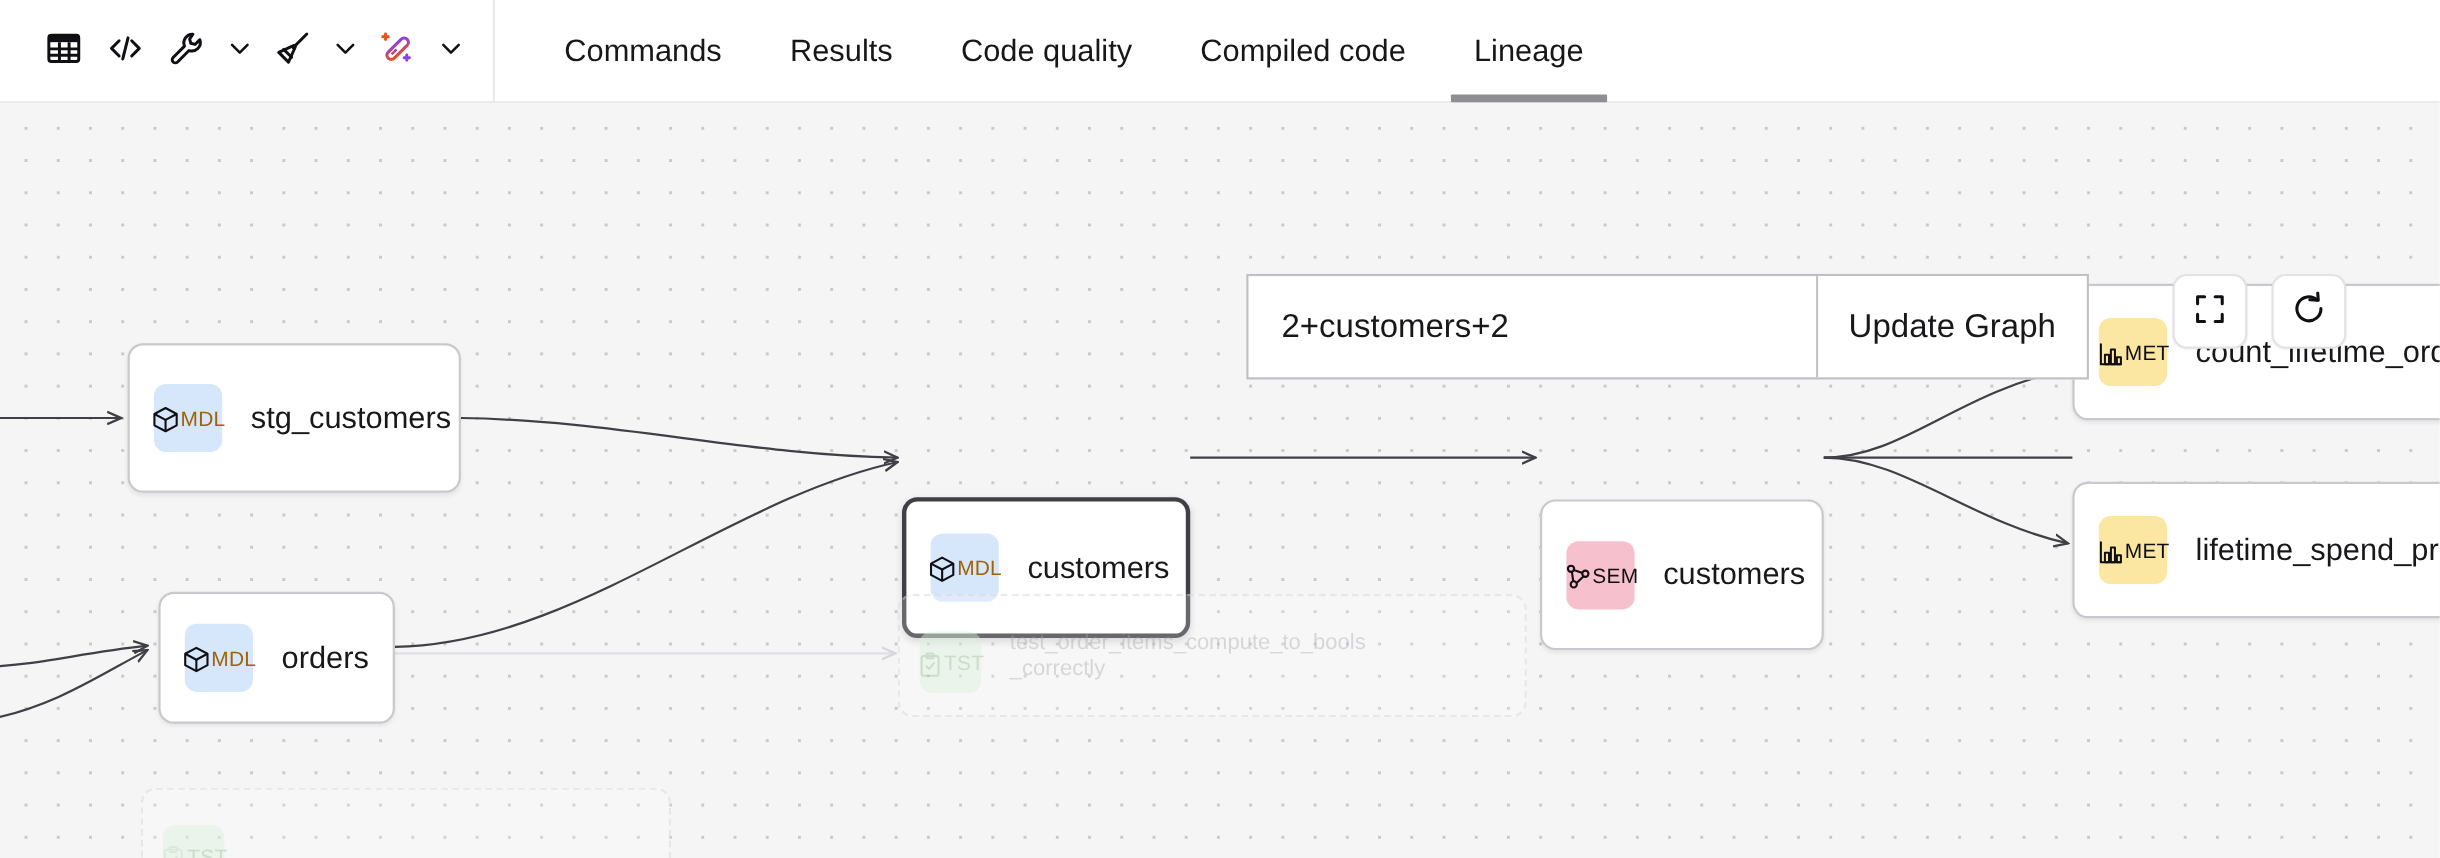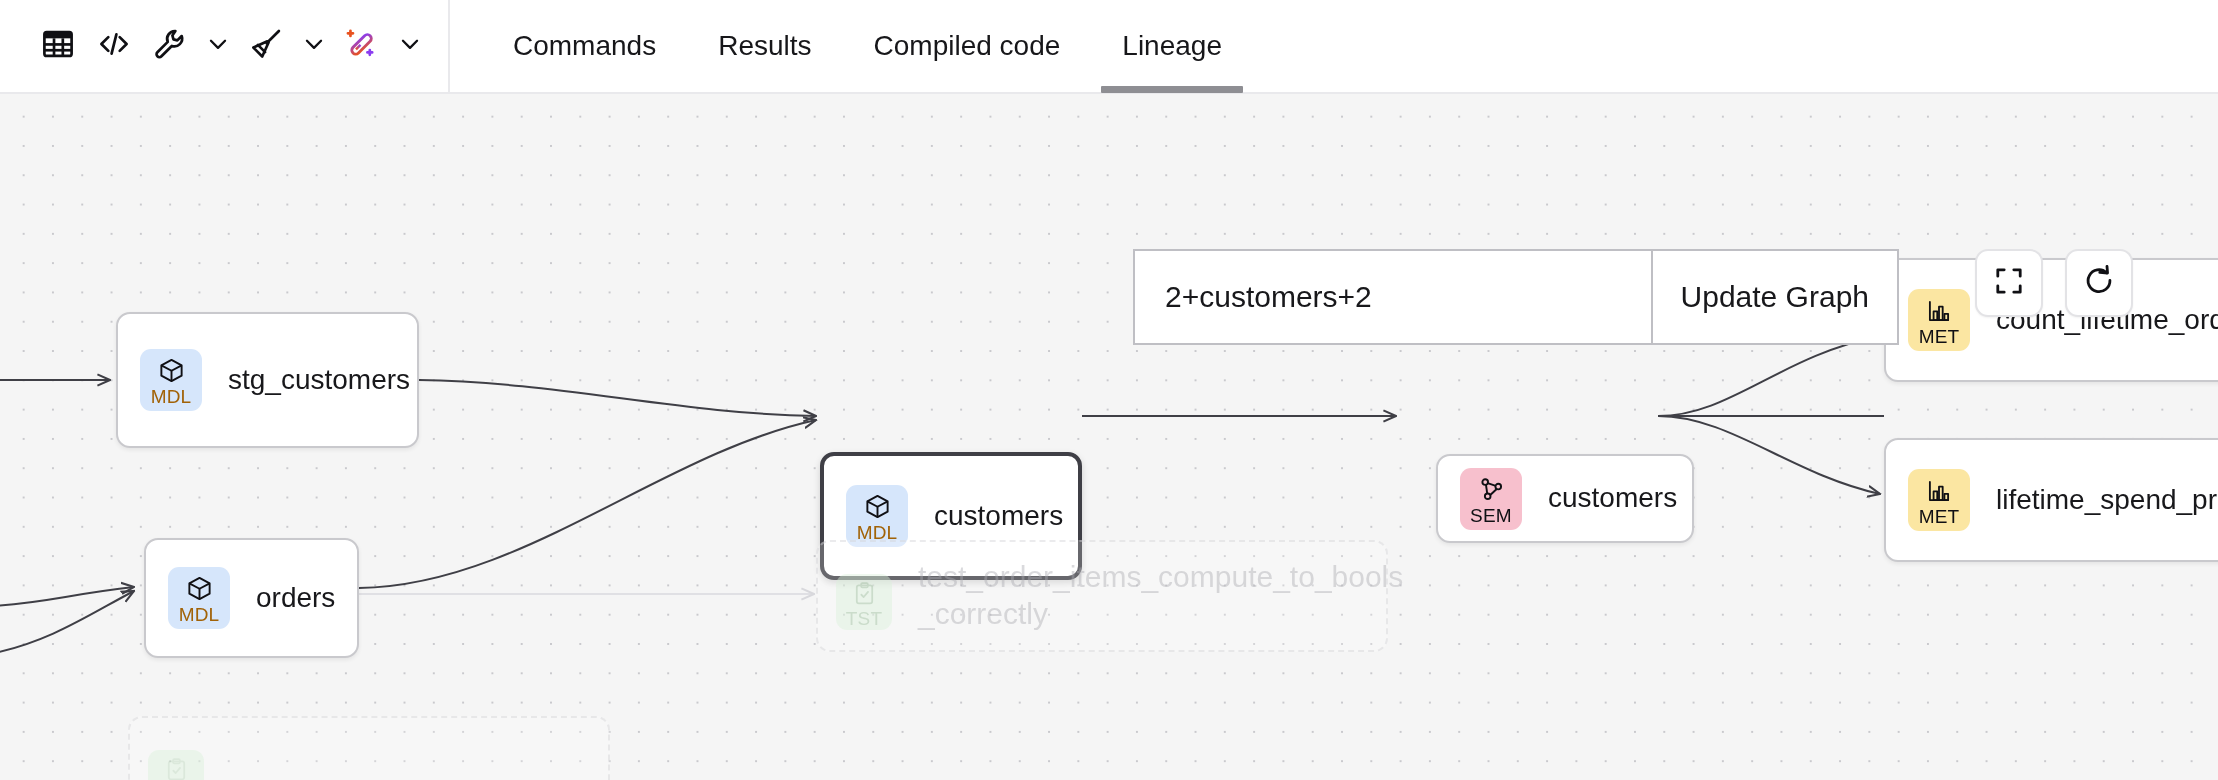--- a/index.html
+++ b/index.html
@@ -86,21 +86,21 @@
   .node.dim {
     background: rgba(255,255,255,0.38);
     border: 2px dashed #dcdcdf;
     box-shadow: none;
     opacity: 0.55;
   }
   .badge {
     flex: 0 0 auto;
     width: 62px; height: 62px;
     border-radius: 11px;
-    display: flex; flex-direction: column;
+    display: flex; 
     align-items: center; justify-content: center;
     margin-left: 22px;
   }
   .badge .glyph { height: 30px; display: flex; align-items: flex-end; }
   .badge .code {
     font-size: 19px; font-weight: 500; line-height: 1;
     margin-top: 3px; letter-spacing: 0.2px;
   }
   .badge-mdl { background: #d6e6fb; color: #a16207; }
   .badge-sem { background: #f7c0cd; color: #101014; }
@@ -247,20 +247,23 @@
     <div class="divider-v"></div>
 
     <div class="tabs">
       <div class="tab">
         <span>Commands</span>
       </div>
       <div class="tab">
         <span>Results</span>
       </div>
       <div class="tab">
+        <span>Code quality</span>
+      </div>
+      <div class="tab">
         <span>Compiled code</span>
       </div>
       <div class="tab active">
         <span>Lineage</span>
       </div>
     </div>
   </div>
 
   <div class="canvas">
 
@@ -338,25 +341,25 @@
       <div class="badge badge-tst" style="margin-left:18px; width:56px; height:56px;">
         <span class="glyph">
           <svg width="25" height="25" viewBox="0 0 24 24" fill="none" stroke="#a9c9a9" stroke-width="1.7" stroke-linecap="round" stroke-linejoin="round">
             <rect x="4.6" y="4.2" width="14.8" height="17.2" rx="2"></rect>
             <rect x="8.8" y="2.0" width="6.4" height="4.2" rx="1.2"></rect>
             <polyline points="9.0,13.2 11.2,15.4 15.4,10.4"></polyline>
           </svg>
         </span>
         <span class="code">TST</span>
       </div>
-      <div class="node-label" style="font-size:30px;">test_order_items_compute_to_bools
+      <div class="node-label" style="font-size:20px;">test_order_items_compute_to_bools
 _correctly</div>
     </div>
 
-    <div class="node" style="left:1436px; top:360px; width:258px; height:89px;">
+    <div class="node" style="left:1400px; top:360px; width:258px; height:137px;">
       <div class="badge badge-sem">
         <span class="glyph">
           <svg width="27" height="27" viewBox="0 0 24 24" fill="none" stroke="#101014" stroke-width="1.7">
             <circle cx="6.4" cy="5.4" r="2.5"></circle>
             <circle cx="18.0" cy="9.4" r="2.5"></circle>
             <circle cx="8.6" cy="18.0" r="2.5"></circle>
             <line x1="7.1" y1="7.8" x2="8.2" y2="15.6"></line>
             <line x1="8.6" y1="6.3" x2="15.8" y2="8.8"></line>
             <line x1="10.9" y1="16.9" x2="16.6" y2="11.5"></line>
           </svg>

